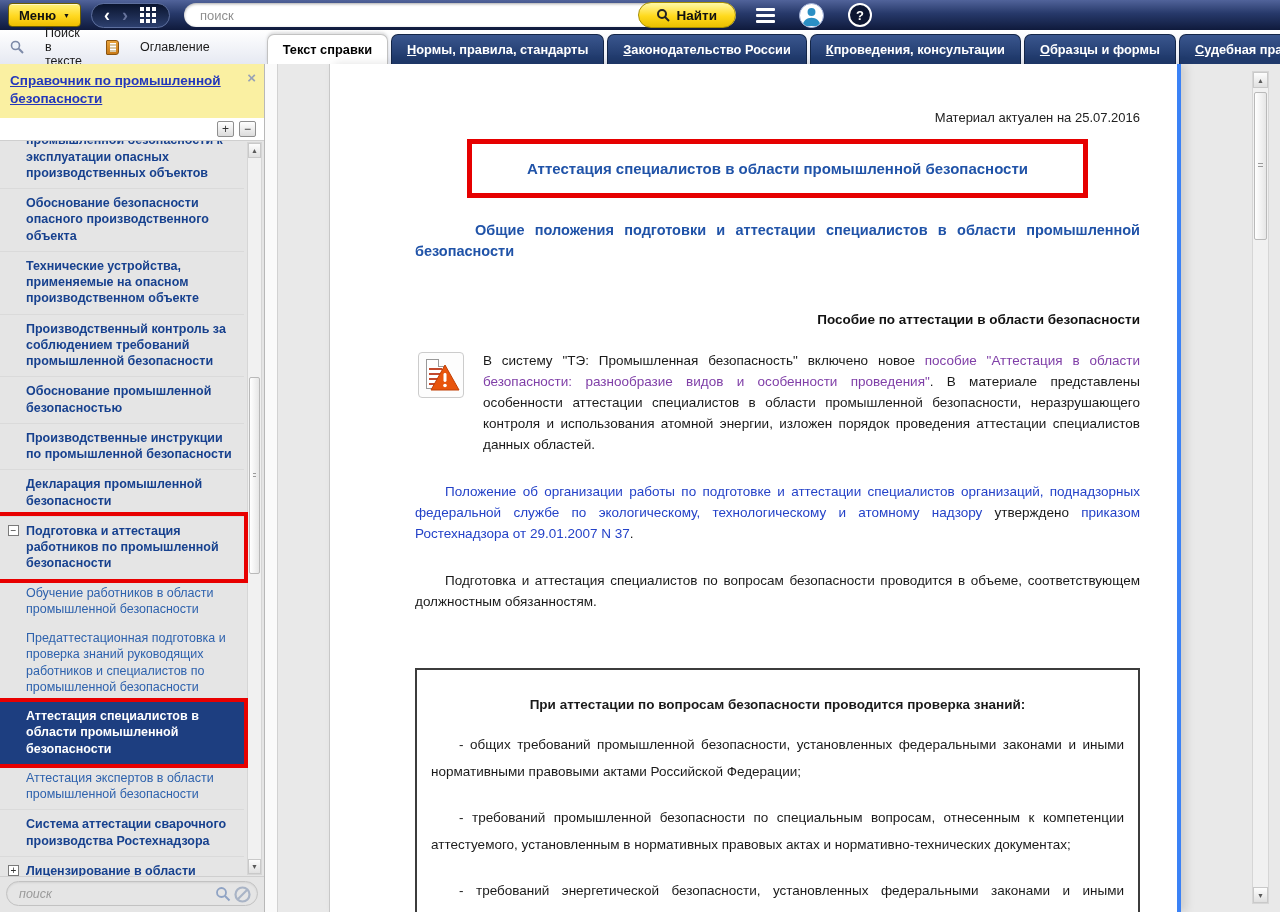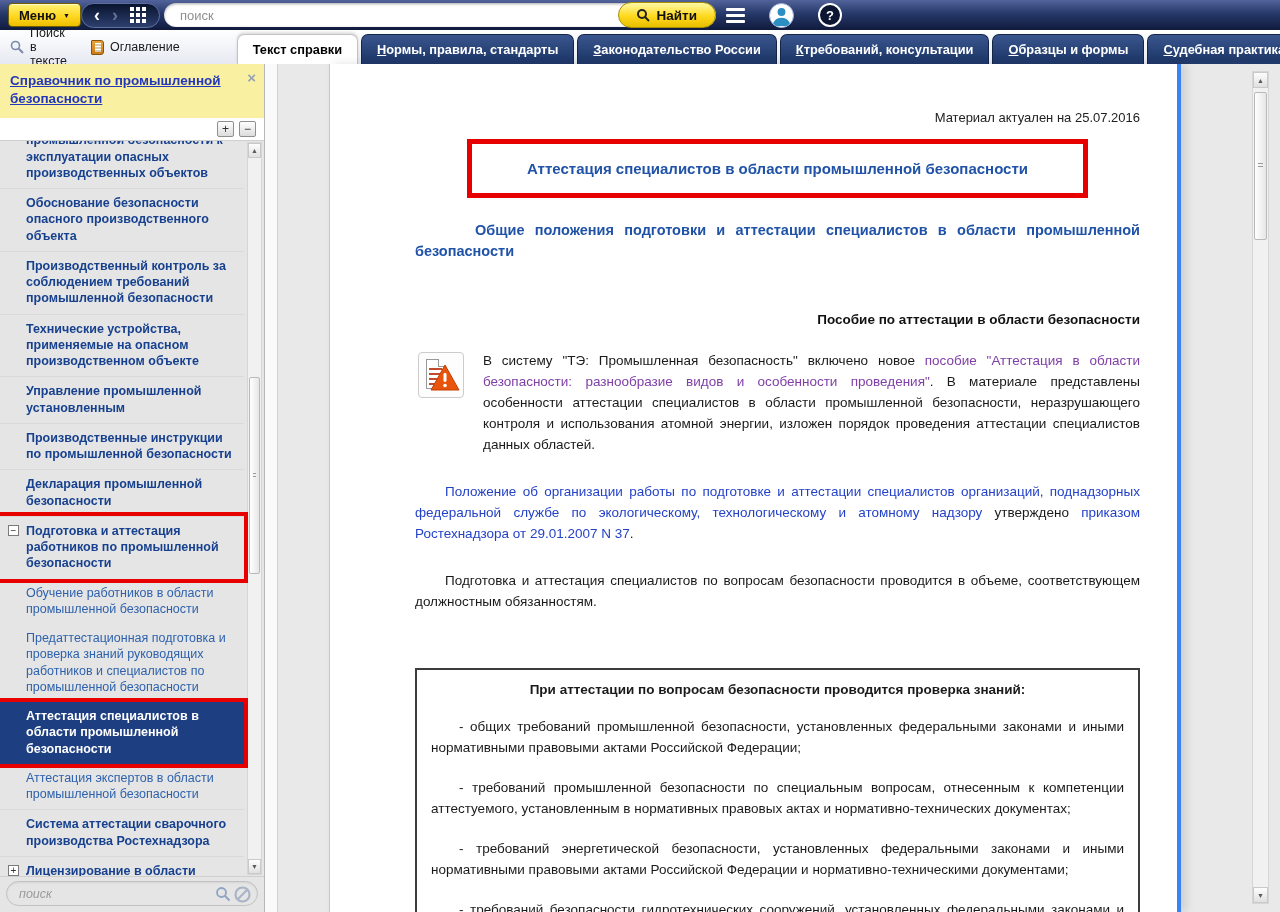--- a/index.html
+++ b/index.html
@@ -1,21 +1,21 @@
 <!DOCTYPE html>
 <html><head>
 <meta charset="utf-8">
 <style>
   * { box-sizing: border-box; margin: 0; padding: 0; }
   html,body { width:1280px; height:912px; overflow:hidden; }
   body { font-family:"Liberation Sans", sans-serif; background:#fff; }
   .app { width:1280px; height:912px; display:flex; flex-direction:column; position:relative; }
 
   
-  .topbar { height:30px; flex:0 0 30px; display:flex; align-items:center; 
+  .topbar { height:30px; flex:0 0 30px; display:flex; align-items:center; gap:10px;
     background:linear-gradient(#51639a 0%, #27396a 45%, #0f1a3c 100%); padding:0 8px; }
   .menu-btn { height:24px; display:flex; align-items:center; gap:7px; padding:0 10px;
     background:linear-gradient(#fff27a, #ffd820 55%, #eebe00); border:1px solid #6d5e00;
     border-radius:4px; font-weight:bold; font-size:13px; color:#111; cursor:pointer;
     box-shadow:inset 0 1px 0 rgba(255,255,255,.6); font-family:inherit; }
   .menu-btn .caret { font-size:7px; line-height:1; }
   .nav-pill { height:25px; border-radius:14px; background:linear-gradient(#0a142e,#2c3f6e);
     border:1px solid #5d6f9e; display:flex; align-items:center; gap:12px; padding:0 12px; }
   .nav-back { color:#fff; font-size:18px; font-weight:bold; line-height:1; cursor:pointer; }
   .nav-fwd  { color:#66739b; font-size:18px; font-weight:bold; line-height:1; cursor:pointer; }
@@ -36,21 +36,21 @@
     align-items:center; justify-content:center; overflow:hidden; cursor:pointer;
     border:1px solid #9fb0d8; }
   .help-icon { width:24px; height:24px; border-radius:50%; background:#0c1632; color:#fff;
     border:2px solid #fff; font-weight:bold; font-size:13px; display:flex; align-items:center;
     justify-content:center; cursor:pointer; }
 
   
   .toolbar2 { height:34px; flex:0 0 34px; display:flex; align-items:stretch;
     background:linear-gradient(#ffffff, #e6e9f2); }
   .tool-left { width:258px; display:flex; align-items:center; gap:24px; padding-left:10px; }
-  .tool-item { display:flex; align-items:center; gap:6px; font-size:12.5px; color:#1a1a1a; cursor:pointer; }
+  .tool-item { display:flex; align-items:center; gap:21px; font-size:12.5px; color:#1a1a1a; cursor:pointer; }
   .book-icon { width:13px; height:15px; background:linear-gradient(#e8a33c,#c97a16);
     border:1px solid #8a5410; border-radius:1px 3px 3px 1px; position:relative; }
   .book-icon::after { content:""; position:absolute; right:2px; top:2px; bottom:2px; width:6px;
     background:repeating-linear-gradient(#fff 0 1px, #d8c9a8 1px 3px); }
   .tabs { flex:1; display:flex; align-items:flex-end; gap:3px; list-style:none; padding-left:57px; }
   .tab { height:30px; display:flex; align-items:center; padding:0 15px; color:#fff;
     font-weight:bold; font-size:12.8px; border-radius:7px 7px 0 0; cursor:pointer;
     background:linear-gradient(#3a568e, #203a6c 80%); border:1px solid #142648; border-bottom:none;
     white-space:nowrap; }
   .tab .first { text-decoration:underline; }
@@ -135,22 +135,22 @@
   .warn-doc::before { content:""; position:absolute; right:-1px; top:-1px; width:7px; height:7px;
     background:#fdfdfd; border-left:1px solid #999; border-bottom:1px solid #999; }
   .warn-doc::after { content:""; position:absolute; left:2px; right:3px; top:8px; height:18px;
     background:repeating-linear-gradient(#c24a2e 0 2px, transparent 2px 5px); }
   .warn-tri { position:absolute; right:3px; bottom:3px; }
   .link-visited { color:#8040a8; cursor:pointer; }
   .reg-para { margin-top:26px; text-align:justify; text-indent:30px; line-height:21px; }
   .reg-para a { color:#2442c8; cursor:pointer; text-decoration:none; }
   .scope-para { margin-top:26px; text-align:justify; text-indent:30px; line-height:21px; }
   .kbox { margin-top:56px; border:2px solid #3c3c3c; padding:12px 14px 24px; }
-  .kbox-head { text-align:center; font-weight:bold; font-size:13.5px; }
-  .kitem { margin-top:19px; text-align:justify; text-indent:28px; line-height:21px; }
+  .kbox-head { text-align:center; font-weight:bold; font-size:13.5px;margin-top:15px; }
+  .kitem { margin-top:19px; text-align:justify; text-indent:28px; line-height:27px; }
   .content-sb { right:11px; top:7px; bottom:8px; width:17px; }
   .content-sb .sb-btn { height:16px; }
   .content-sb .sb-thumb { top:20px; height:148px; }
 </style>
 </head>
 <body>
 
 <div class="app">
 
   <header class="topbar">
@@ -230,21 +230,21 @@
 
         <li class="tab">
           <span><span class="first">Н</span><span>ормы, правила, стандарты</span></span>
         </li>
 
         <li class="tab">
           <span><span class="first">З</span><span>аконодательство России</span></span>
         </li>
 
         <li class="tab">
-          <span><span class="first">К</span><span>требований, консультации</span></span>
+          <span><span class="first">К</span><span>проведения, консультации</span></span>
         </li>
 
         <li class="tab">
           <span><span class="first">О</span><span>бразцы и формы</span></span>
         </li>
 
         <li class="tab">
           <span><span class="first">С</span><span>удебная практика</span></span>
         </li>
       </ul>
@@ -269,31 +269,31 @@
               <span>промышленной безопасности к эксплуатации опасных производственных объектов</span>
             </li>
 
             <li class="tree-item">
               
               <span>Обоснование безопасности опасного производственного объекта</span>
             </li>
 
             <li class="tree-item">
               
+              <span>Технические устройства, применяемые на опасном производственном объекте</span>
+            </li>
+
+            <li class="tree-item">
+              
               <span>Производственный контроль за соблюдением требований промышленной безопасности</span>
             </li>
 
             <li class="tree-item">
               
-              <span>Технические устройства, применяемые на опасном производственном объекте</span>
-            </li>
-
-            <li class="tree-item">
-              
-              <span>Управление промышленной установленным</span>
+              <span>Обоснование промышленной безопасностью</span>
             </li>
 
             <li class="tree-item">
               
               <span>Производственные инструкции по промышленной безопасности</span>
             </li>
 
             <li class="tree-item">
               
               <span>Декларация промышленной безопасности</span>

